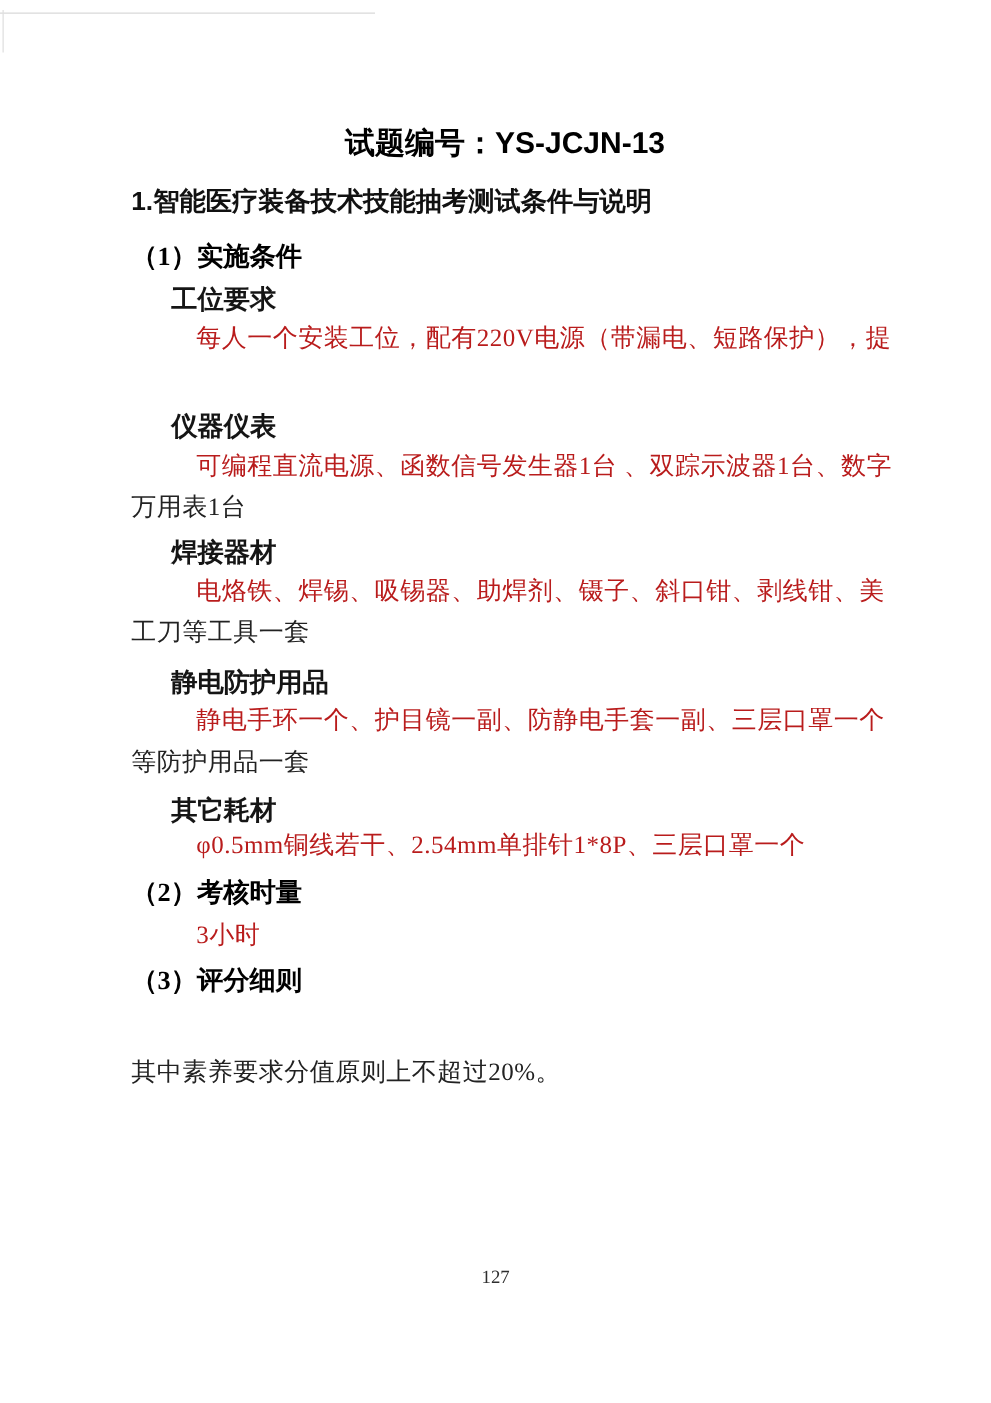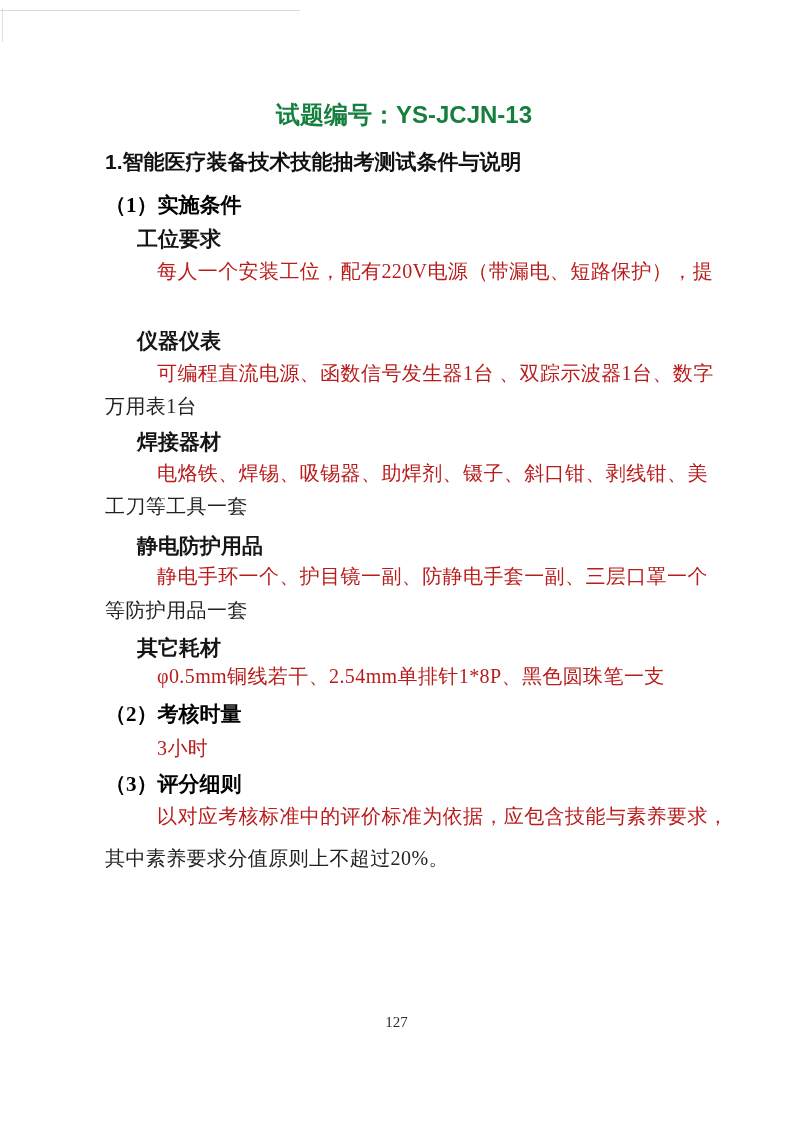--- a/index.html
+++ b/index.html
@@ -22,21 +22,21 @@
     line-height: 1.15;
   }
   
   .doc-title {
     left: 105px;
     width: 598px;
     text-align: center;
     font-family: "Liberation Sans", "DejaVu Sans", sans-serif;
     font-weight: bold;
     font-size: 24px;
-    color: #15803d;
+    color: #000000;
   }
   .doc-heading {
     left: 105px;
     width: 598px;
     text-align: left;
     font-family: "Liberation Sans", "DejaVu Sans", sans-serif;
     font-weight: bold;
     font-size: 21px;
     color: #111;
   }
@@ -110,24 +110,23 @@
 
   <div class="line sub" style="top:430px">焊接器材</div>
   <div class="line first" style="top:462px">电烙铁、焊锡、吸锡器、助焊剂、镊子、斜口钳、剥线钳、美</div>
   <div class="line cont" style="top:495px">工刀等工具一套</div>
 
   <div class="line sub" style="top:534px">静电防护用品</div>
   <div class="line first" style="top:565px">静电手环一个、护目镜一副、防静电手套一副、三层口罩一个</div>
   <div class="line cont" style="top:599px">等防护用品一套</div>
 
   <div class="line sub" style="top:636px">其它耗材</div>
-  <div class="line first" style="top:665px">φ0.5mm铜线若干、2.54mm单排针1*8P、黑色圆珠笔一支</div>
+  <div class="line first" style="top:665px">φ0.5mm铜线若干、2.54mm单排针1*8P、三层口罩一个</div>
 
   <div class="line sec" style="top:702px">（2）考核时量</div>
   <div class="line first" style="top:737px">3小时</div>
 
   <div class="line sec" style="top:772px">（3）评分细则</div>
-  <div class="line first" style="top:805px">以对应考核标准中的评价标准为依据，应包含技能与素养要求，</div>
   <div class="line cont" style="top:847px">其中素养要求分值原则上不超过20%。</div>
 
   <div class="line page-num" style="top:1014px">127</div>
 
 </div>
 
 </body></html>

